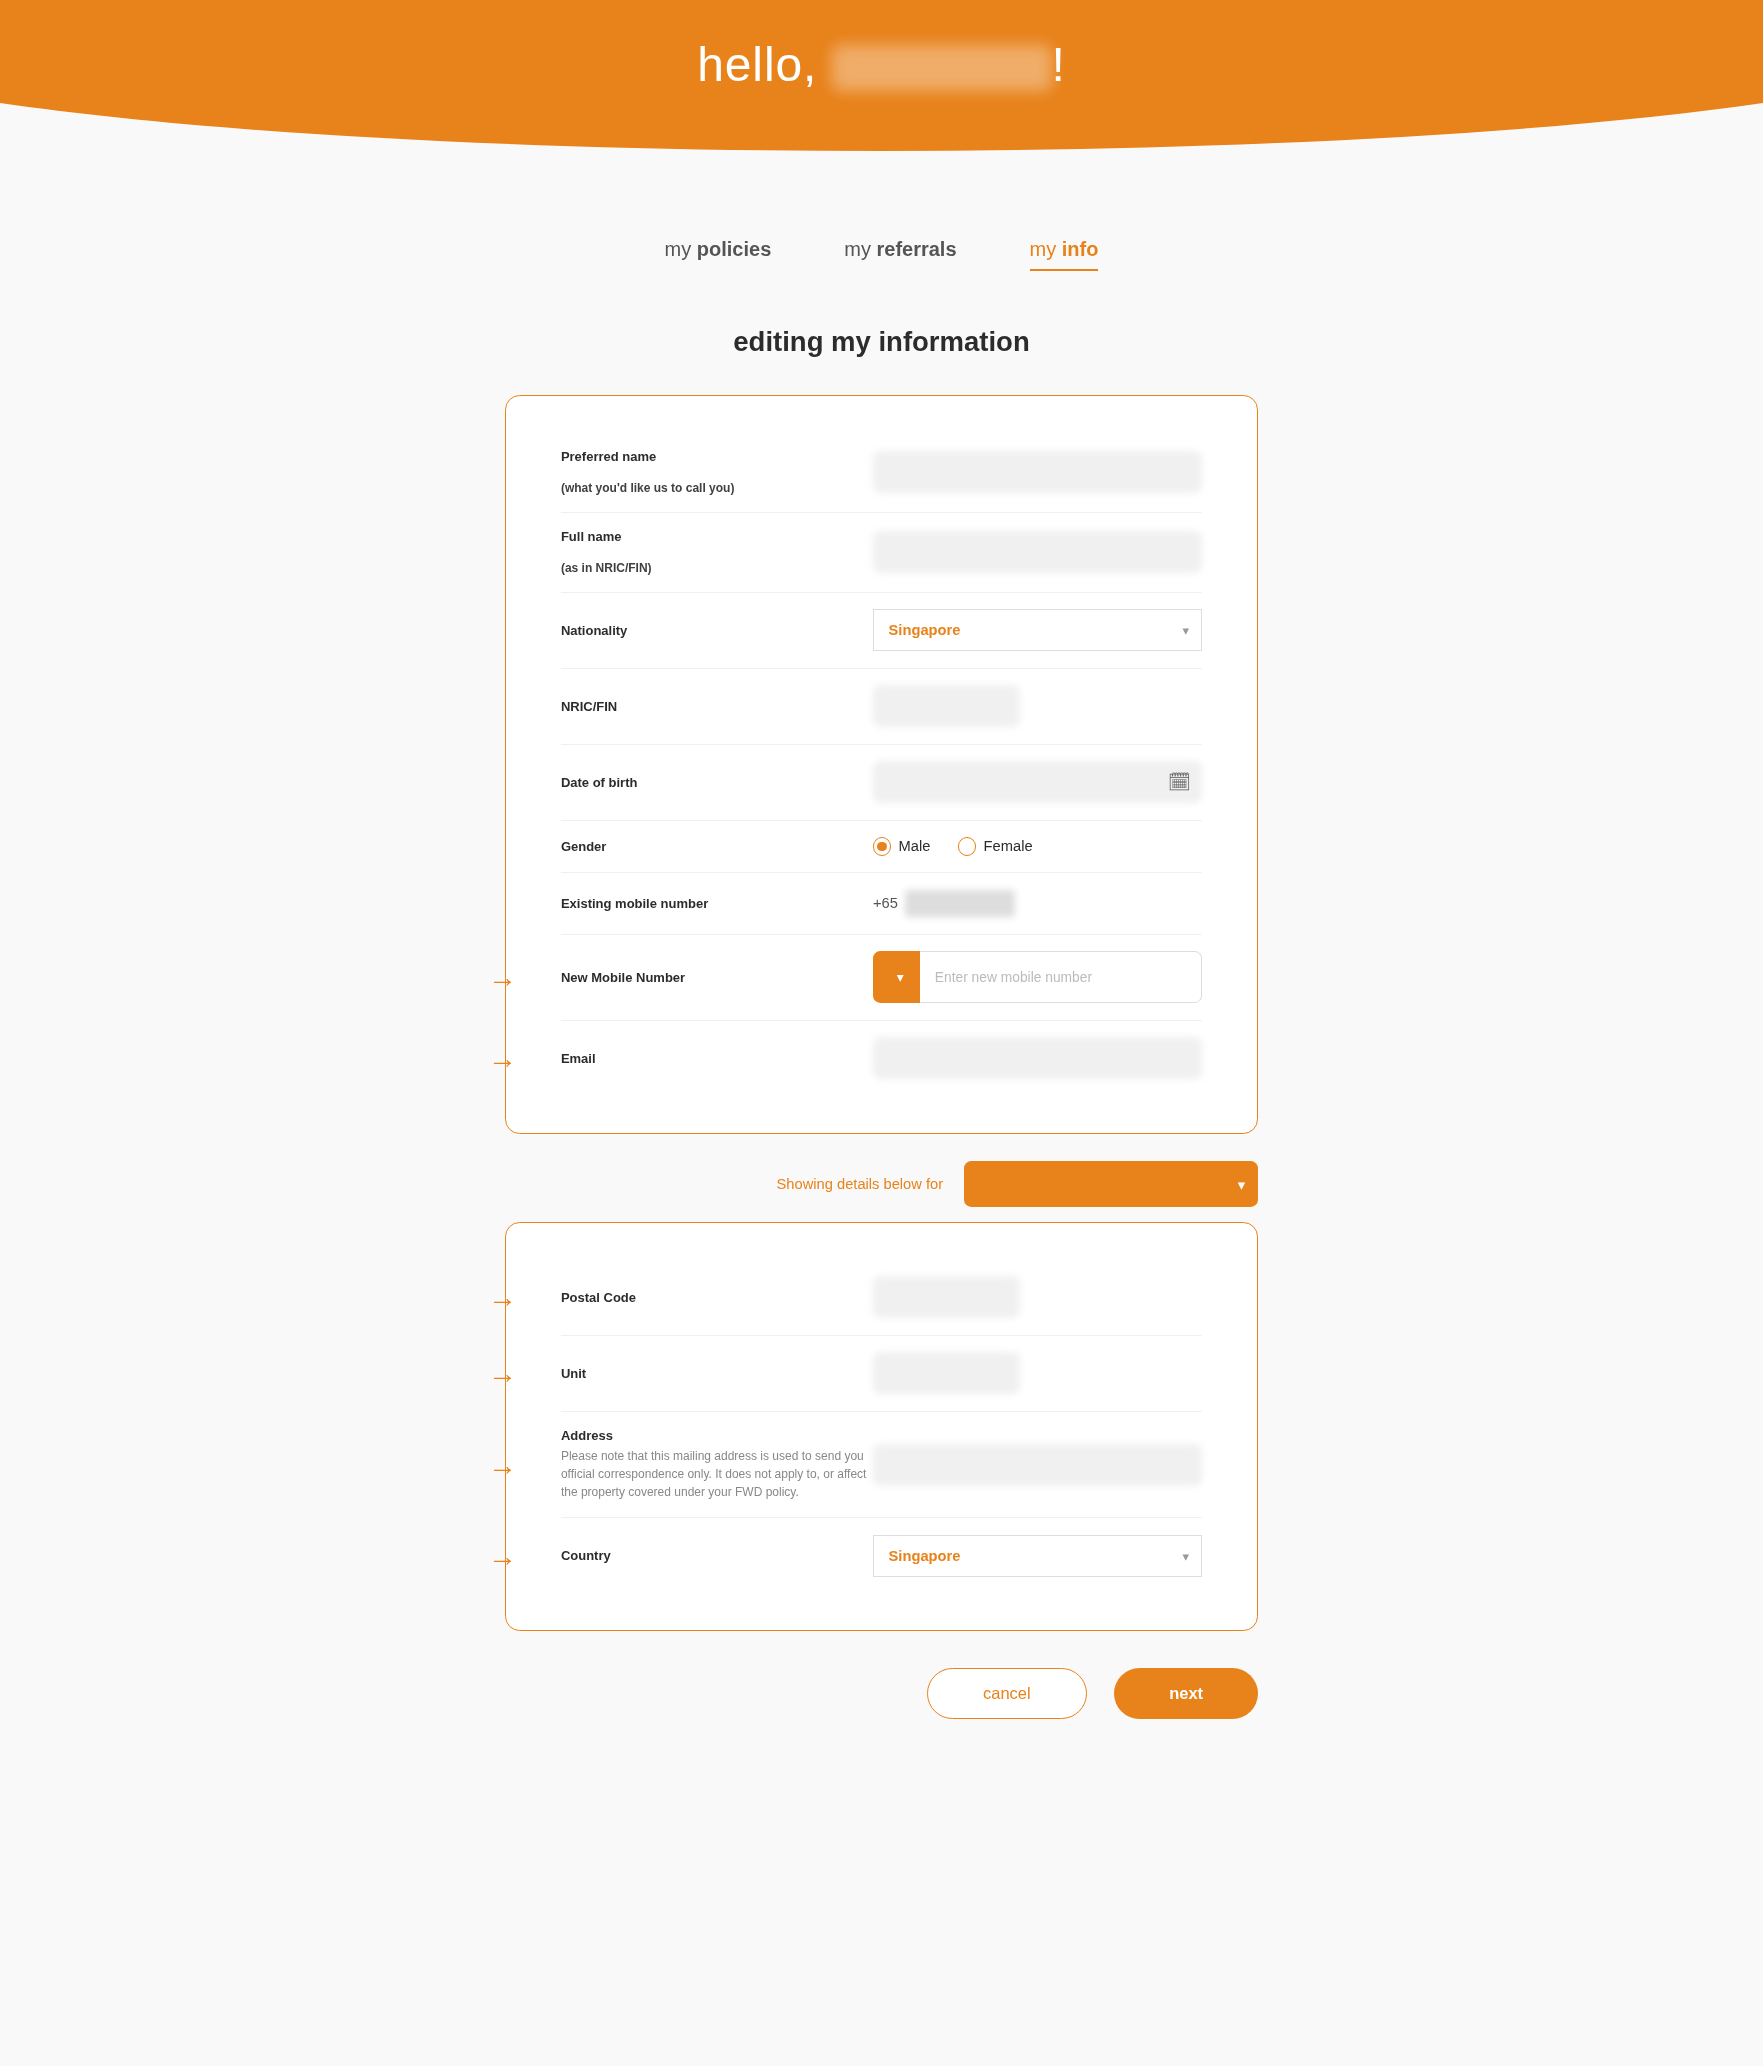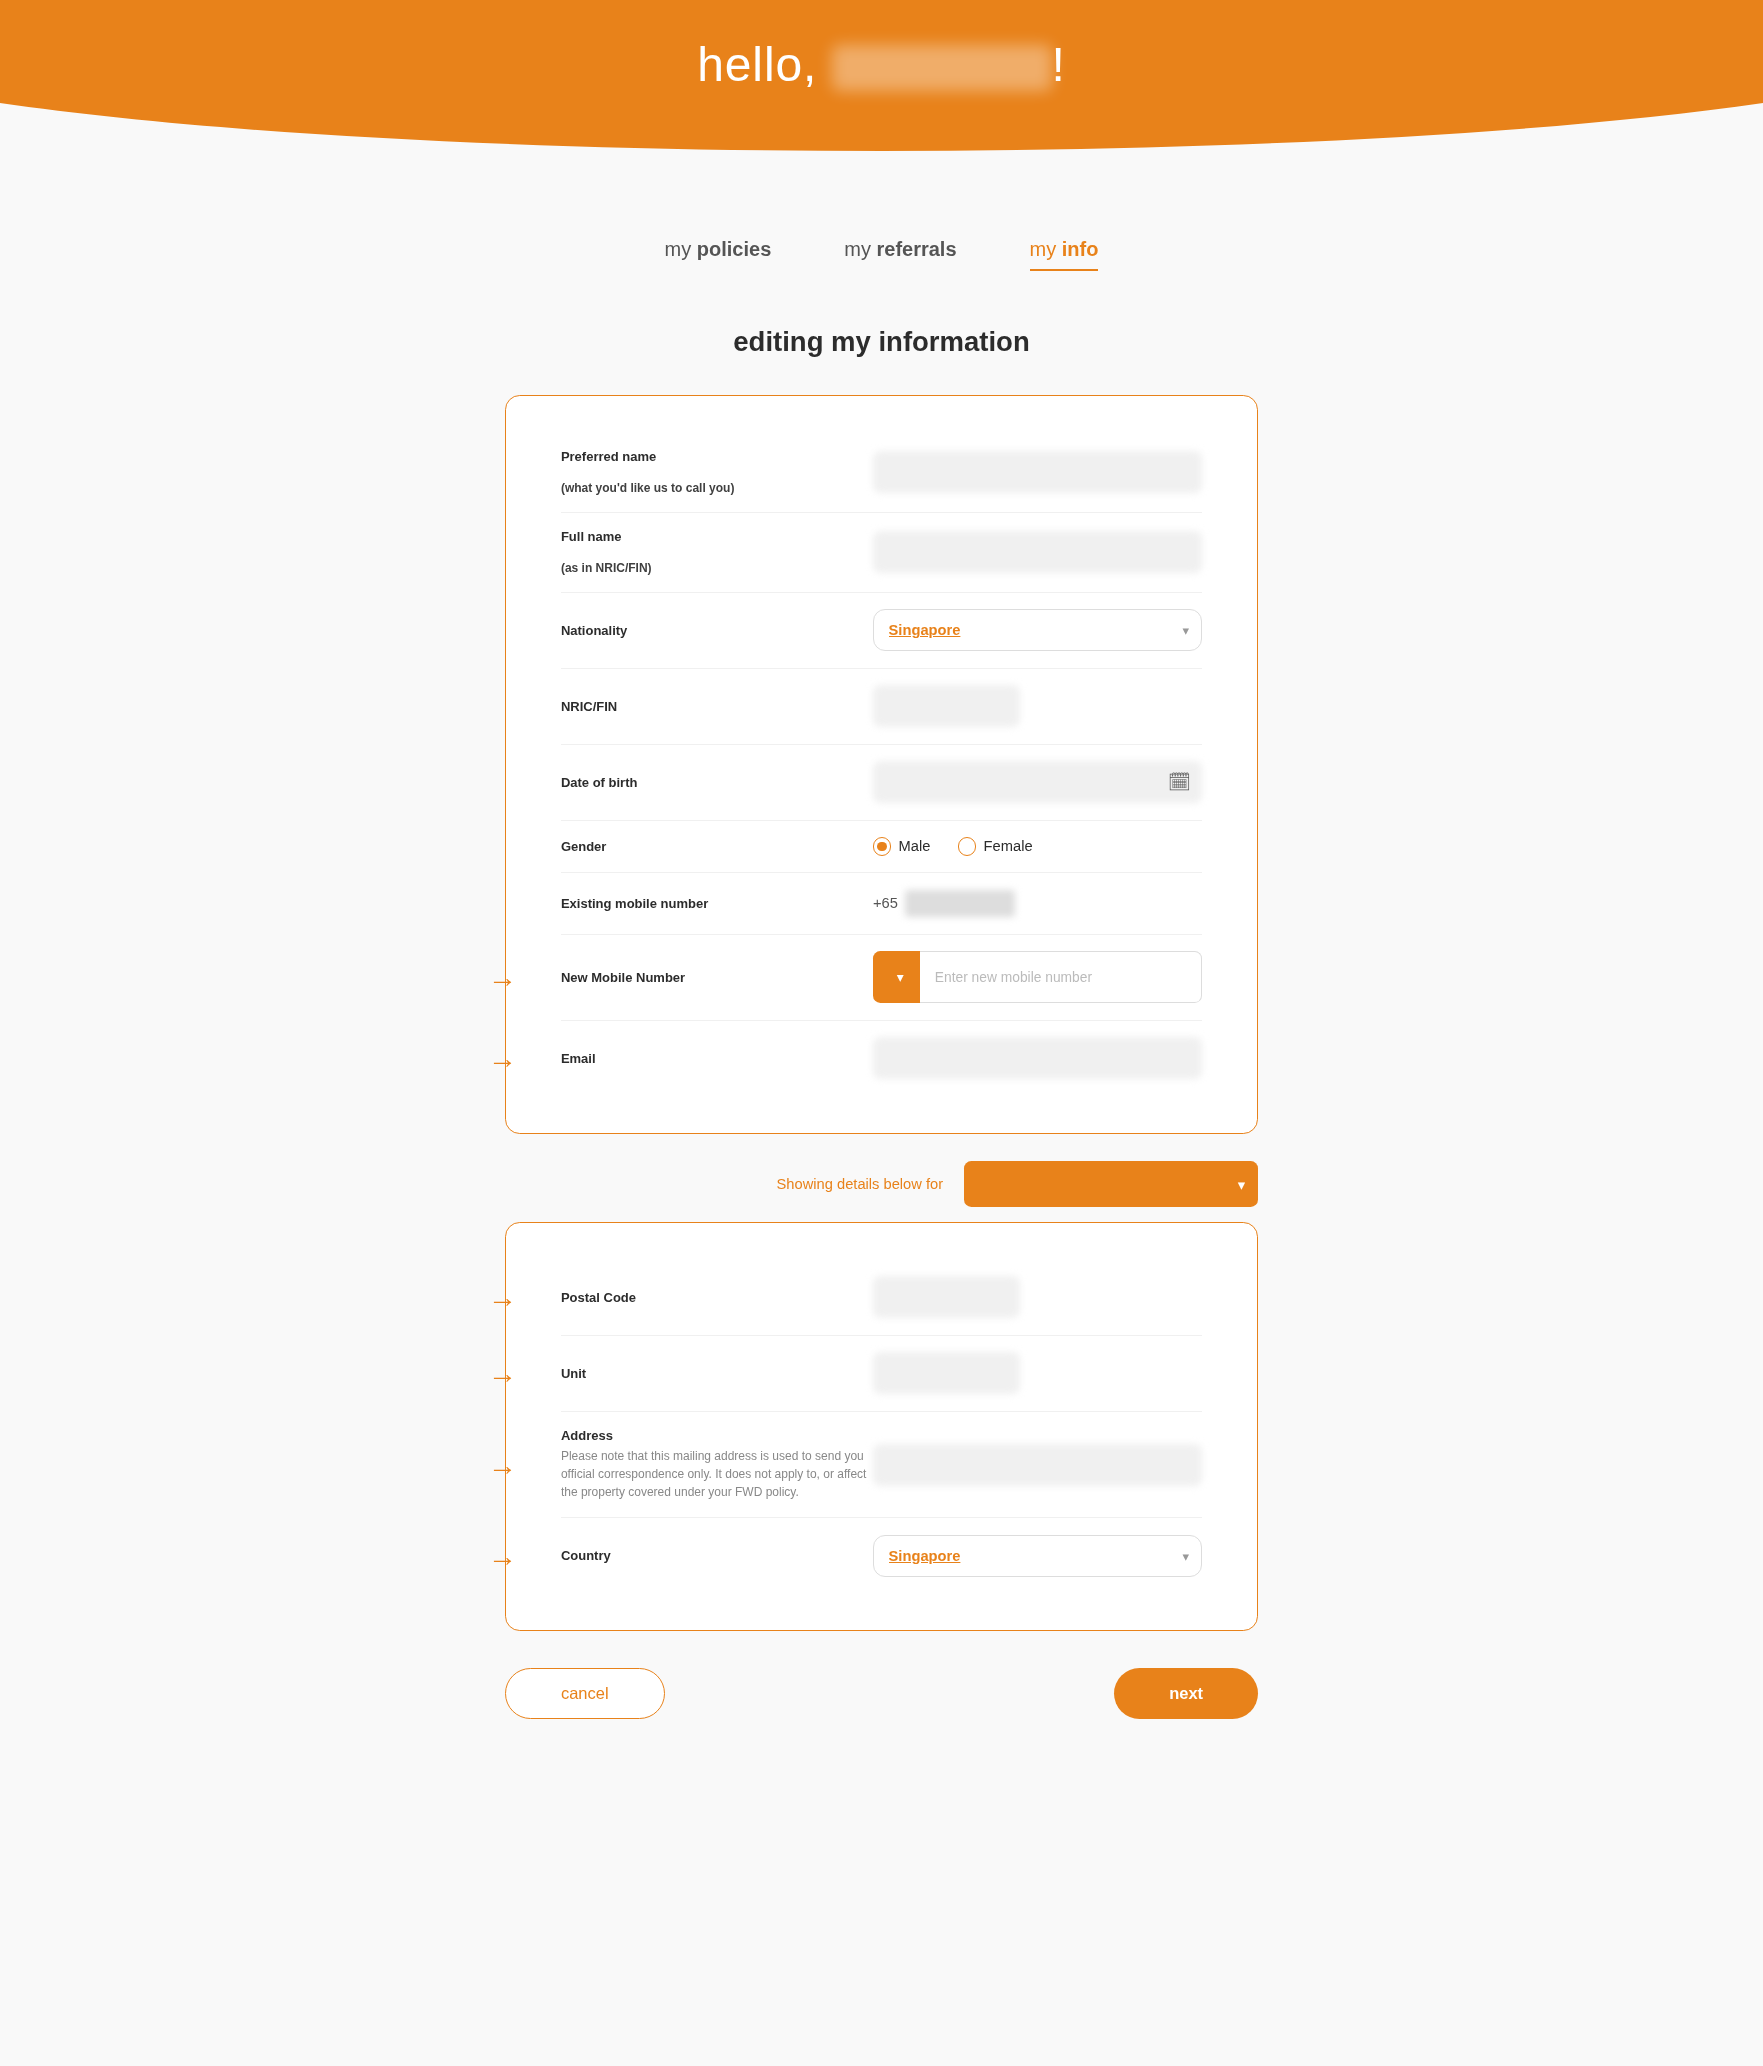--- a/index.html
+++ b/index.html
@@ -142,29 +142,28 @@
     }
     .dropdown-wrapper {
       position: relative;
       width: 100%;
     }
     .dropdown-wrapper select {
       width: 100%;
       height: 42px;
       background: white;
       border: 1.4px solid #ddd;
-      border-radius: 12px;
+      border-radius: 0;
       padding: 0 37px 0 14.7px;
       font-size: 14.7px;
       color: #e8821a;
       font-weight: 600;
       appearance: none;
       -webkit-appearance: none;
       cursor: pointer;
-      text-decoration: underline;
     }
     .dropdown-arrow {
       position: absolute;
       right: 13px;
       top: 50%;
       transform: translateY(-50%);
       pointer-events: none;
       color: #999;
       font-size: 13px;
     }
@@ -332,21 +331,21 @@
     .address-note {
       font-size: 12px;
       color: #888;
       margin-top: 3.7px;
       line-height: 1.5;
     }
 
     
     .action-buttons {
       display: flex;
-      justify-content: space-between;
+      justify-content: flex-end;
       gap: 27.5px;
       margin-top: 37px;
     }
     .btn-cancel {
       background: white;
       color: #e8821a;
       border: 1.8px solid #e8821a;
       border-radius: 46px;
       padding: 14.7px 55px;
       font-size: 16.5px;

